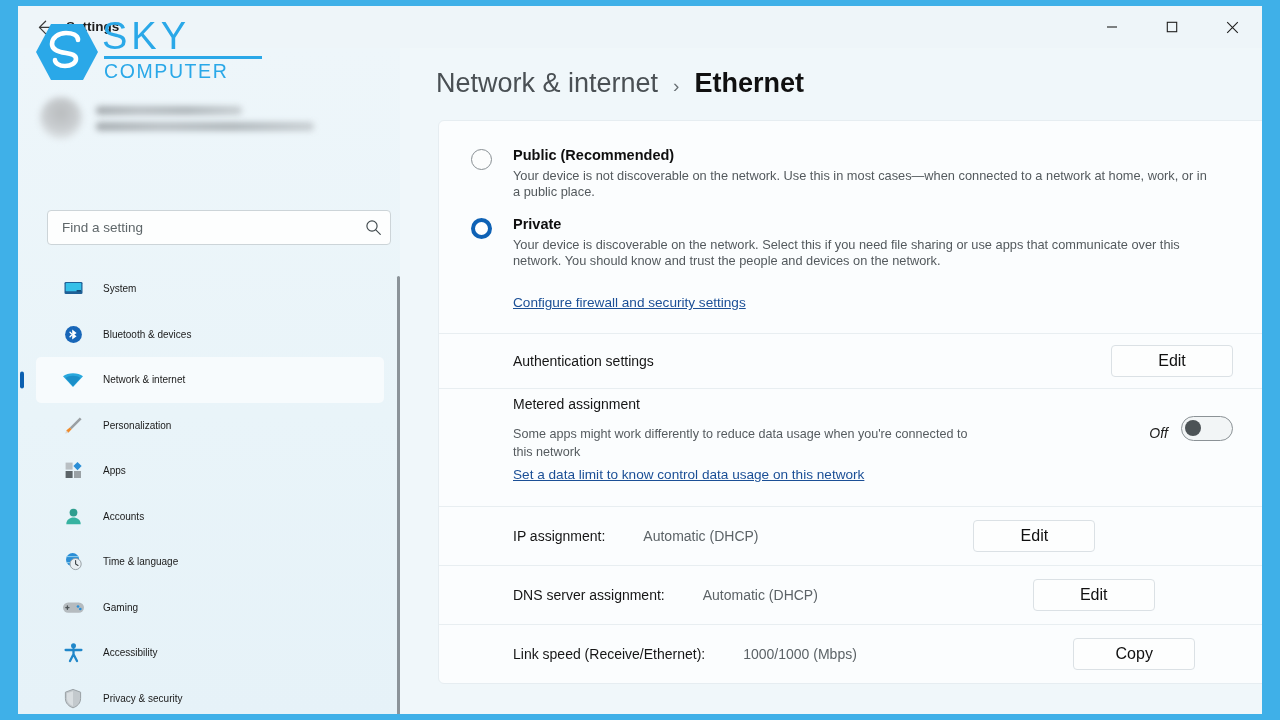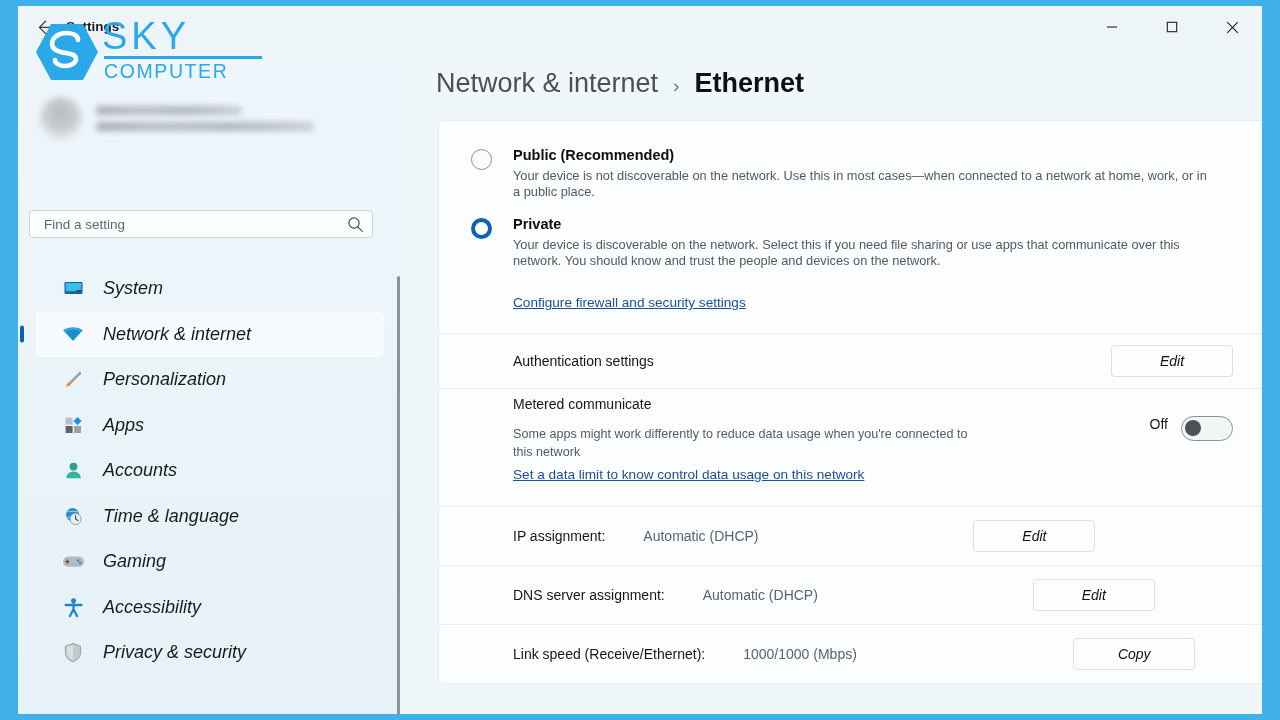--- a/index.html
+++ b/index.html
@@ -95,22 +95,22 @@
     background: linear-gradient(90deg,#9aa0a4 0%, #b0b6ba 30%, #a4abaf 62%, #c2c8cc 100%);
     filter: blur(3.4px);
     opacity: .85;
   }
   .acct-line.l1 { width: 146px; }
   .acct-line.l2 { width: 218px; }
   .acct-hidden { position:absolute; opacity:0; pointer-events:none; }
 
   #search-box {
     position: absolute;
-    left: 11px; top: 162px;
-    width: 344px; height: 28px;
+    left: 29px; top: 162px;
+    width: 344px; height: 35px;
     background: #fdfefe;
     border: 1px solid #ccd4d8;
     border-radius: 4px;
     display: flex; align-items: center;
   }
   #search-input {
     flex: 1;
     border: none; outline: none; background: transparent;
     font-family: "Liberation Sans", sans-serif;
     font-size: 13.5px;
@@ -148,24 +148,23 @@
     background: #0b5fb0;
   }
   .nav-ico {
     width: 26px; height: 26px;
     margin-right: 17px;
     display: flex; align-items: center; justify-content: center;
     flex: none;
   }
   .nav-ico svg { display: block; }
   .nav-label {
-    font-size: 18px;
+    font-size: 10px;
     color: #1a1a1a;
     white-space: nowrap;
-    font-style: italic;
   }
 
   #side-scroll {
     position: absolute;
     left: 379px; top: 228px;
     width: 3px; height: 470px;
     background: #8b9399;
     border-radius: 2px;
   }
 
@@ -271,26 +270,26 @@
   }
 
   .btn {
     min-width: 122px;
     height: 32px;
     padding: 0 14px;
     background: #fdfefe;
     border: 1px solid #dbe1e5;
     border-radius: 4px;
     font-family: "Liberation Sans", sans-serif;
-    font-size: 14px;
+    font-size: 16px;
     color: #101010;
-    display: flex; align-items: center; justify-content: center; font-style: italic;
-  }
-
-  .toggle-wrap { display: flex; align-items: flex-start; gap: 13px; }
+    display: flex; align-items: center; justify-content: center;
+  }
+
+  .toggle-wrap { display: flex; align-items: flex-end; gap: 13px; font-style: italic; }
   .toggle-state { font-size: 14px; color: #1a1a1a; }
   .toggle {
     width: 52px; height: 25px;
     border-radius: 13px;
     border: 1.4px solid #8b9296;
     background: #f2f5f6;
     position: relative;
   }
   .toggle .knob {
     position: absolute;
@@ -401,20 +400,30 @@
           <span class="nav-ico">
             <svg width="21" height="21" viewBox="0 0 21 21">
               <rect x="1.5" y="4" width="18" height="12" rx="1.3" fill="#1f5f96"></rect>
               <rect x="2.7" y="5.1" width="15.6" height="8.2" rx="0.8" fill="#35c0e8"></rect>
               <rect x="13.6" y="12.1" width="4.4" height="1.5" fill="#0e3f6d"></rect>
             </svg>
           </span>
           <span class="nav-label">System</span>
         </div>
 
+        <div class="nav-item">
+          <span class="nav-ico">
+            <svg width="21" height="21" viewBox="0 0 21 21">
+              <circle cx="10.5" cy="10.5" r="8.4" fill="#1866b8"></circle>
+              <path d="M9.2 5.4 L13.6 8.9 L9.2 12.2 L9.2 5.4 M9.2 8.9 L13.6 12.2 L9.2 15.6 L9.2 8.9" fill="#ffffff"></path>
+              <path d="M7 8.3 L9.2 10.5 L7 12.7" stroke="#ffffff" stroke-width="1.3" fill="none" stroke-linecap="round"></path>
+            </svg>
+          </span>
+          <span class="nav-label">Bluetooth &amp; devices</span>
+        </div>
 
         <div class="nav-item active">
           <span class="nav-ico">
             <svg width="22" height="18" viewBox="0 0 22 18">
               <path d="M1 5.2 C6 1.1, 16 1.1, 21 5.2 L11 16 Z" fill="#29a8dd"></path>
               <path d="M3.6 6.9 C7 4.1, 15 4.1, 18.4 6.9 L11 15.2 Z" fill="#1b8fc9"></path>
             </svg>
           </span>
           <span class="nav-label">Network &amp; internet</span>
         </div>
@@ -534,21 +543,21 @@
         <div class="srow">
           <span class="srow-label srow-grow">Authentication settings</span>
           <button class="btn">Edit</button>
         </div>
 
         <div class="card-sep"></div>
 
         <div class="metered-block">
           <div class="srow" style="min-height:78px;">
             <div class="srow-grow">
-              <div class="srow-label">Metered communicate</div>
+              <div class="srow-label">Metered assignment</div>
               <div class="srow-sub">Some apps might work differently to reduce data usage when you're connected to this network</div>
             </div>
             <div class="toggle-wrap">
               <span class="toggle-state">Off</span>
               <span class="toggle">
                   <span class="knob"></span>
                 </span>
             </div>
           </div>
           <a class="sub-link" href="#">Set a data limit to know control data usage on this network</a>

